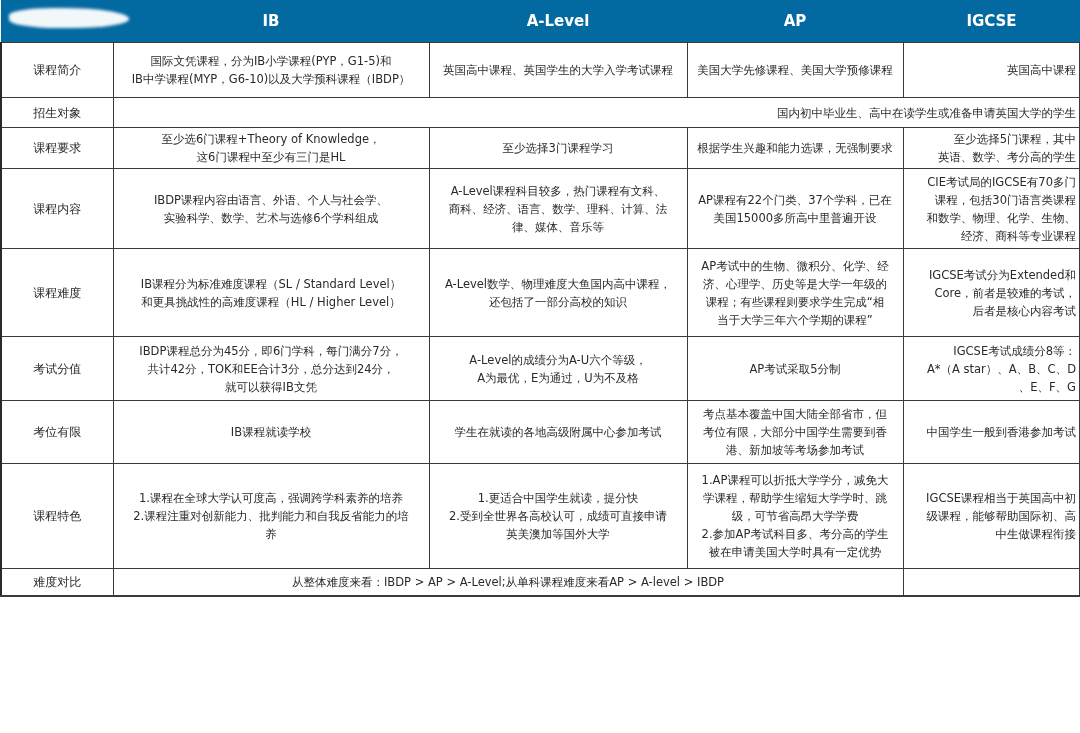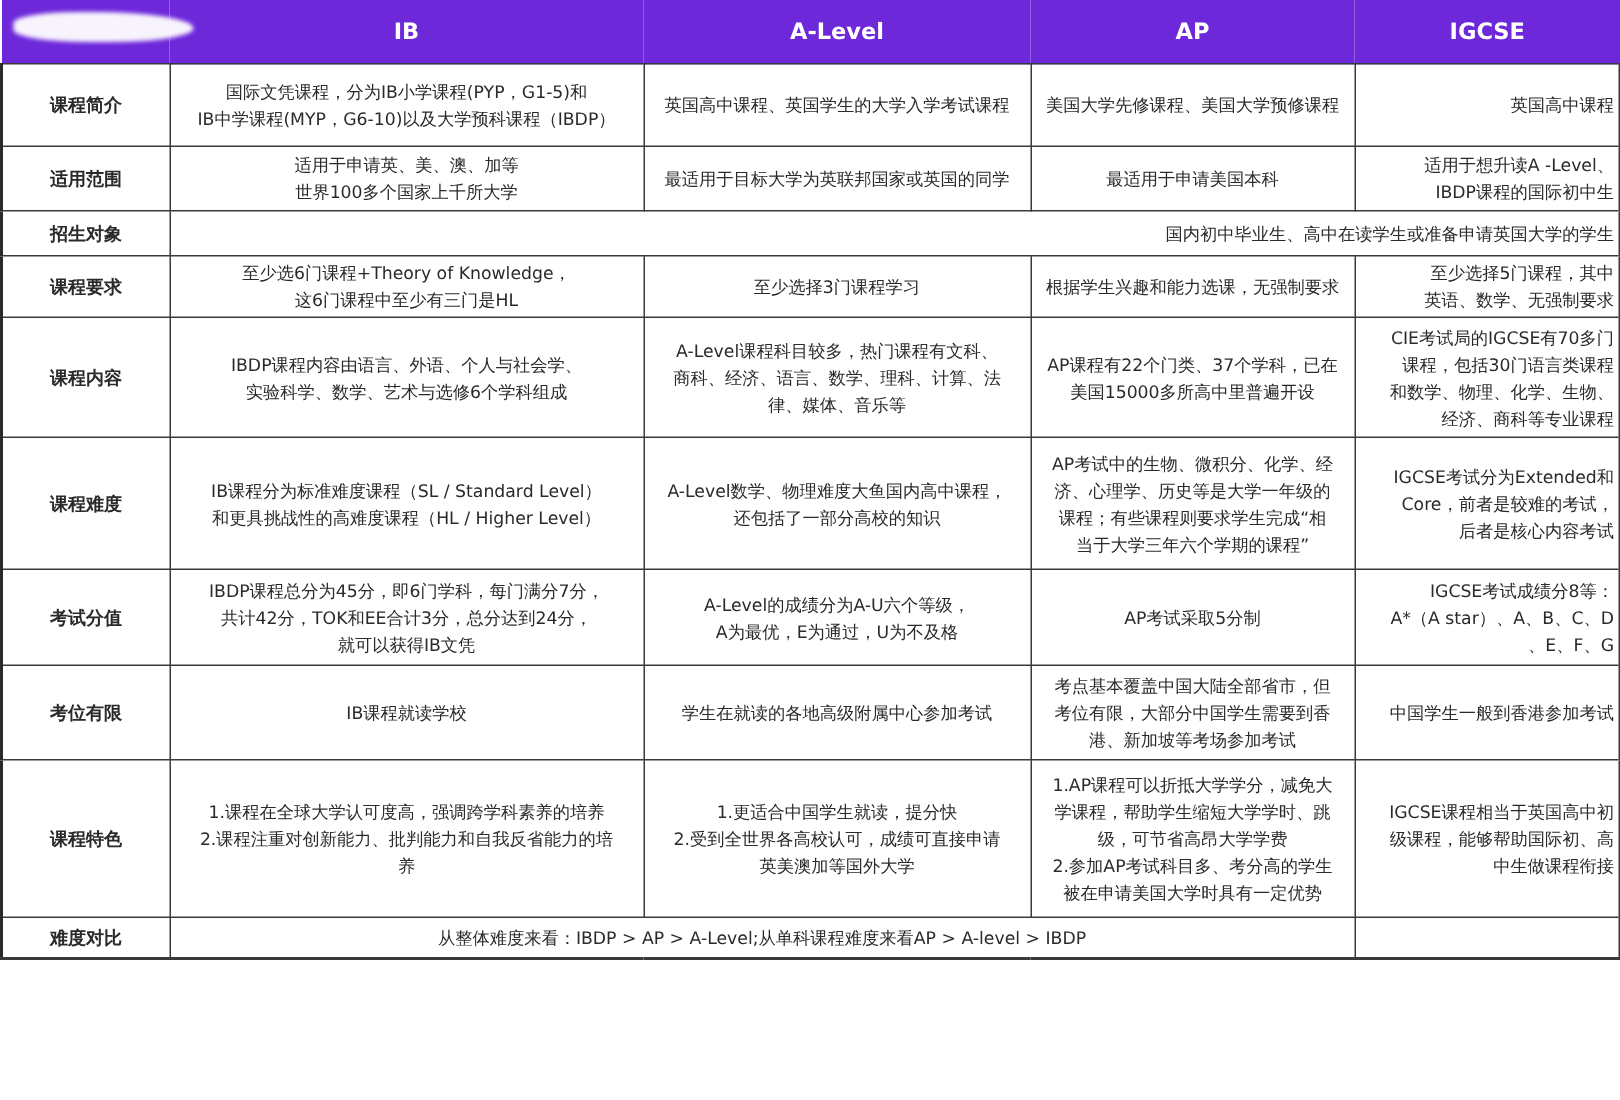--- a/index.html
+++ b/index.html
@@ -27,21 +27,21 @@
       left: 0;
       top: 0;
     }
     table.cmp col.c0 { width: 112px; }
     table.cmp col.c1 { width: 316px; }
     table.cmp col.c2 { width: 258px; }
     table.cmp col.c3 { width: 216px; }
     table.cmp col.c4 { width: 177px; }
 
     thead th {
-      background: #6d28d9;
+      background: #0369a1;
       color: #ffffff;
       font-weight: bold;
       font-size: 15px;
       height: 42px;
       text-align: center;
       vertical-align: middle;
       border: none;
       padding: 0;
     }
     thead th.corner {
@@ -66,21 +66,20 @@
       vertical-align: middle;
       padding: 1px 3px;
       background: #ffffff;
       white-space: pre-line;
       word-break: break-all;
     }
     tbody td.rowlabel {
       font-size: 12px;
       color: #2a2a2a;
       border-left: 2px solid #2a2a2a;
-      font-weight: bold;
     }
     tbody td.last-col {
       border-right: 2px solid #3a3a3a;
       text-align: right;
     }
     tbody tr.last-row td {
       border-bottom: 2px solid #3a3a3a;
     }
   </style>
 </head>
@@ -110,44 +109,35 @@
 
       <tr style="height:55px">
         <td class="rowlabel">课程简介</td>
         <td>国际文凭课程，分为IB小学课程(PYP，G1-5)和
 IB中学课程(MYP，G6-10)以及大学预科课程（IBDP）</td>
         <td>英国高中课程、英国学生的大学入学考试课程</td>
         <td>美国大学先修课程、美国大学预修课程</td>
         <td class="last-col">英国高中课程</td>
       </tr>
 
-      <tr style="height:43px">
-        <td class="rowlabel">适用范围</td>
-        <td>适用于申请英、美、澳、加等
-世界100多个国家上千所大学</td>
-        <td>最适用于目标大学为英联邦国家或英国的同学</td>
-        <td>最适用于申请美国本科</td>
-        <td class="last-col">适用于想升读A -Level、
-IBDP课程的国际初中生</td>
-      </tr>
 
       <tr style="height:30px">
         <td class="rowlabel">招生对象</td>
         <td colspan="4" class="last-col">国内初中毕业生、高中在读学生或准备申请英国大学的学生</td>
       </tr>
 
 
       <tr style="height:41px">
         <td class="rowlabel">课程要求</td>
         <td>至少选6门课程+Theory of Knowledge，
 这6门课程中至少有三门是HL</td>
         <td>至少选择3门课程学习</td>
         <td>根据学生兴趣和能力选课，无强制要求</td>
         <td class="last-col">至少选择5门课程，其中
-英语、数学、无强制要求</td>
+英语、数学、考分高的学生</td>
       </tr>
 
       <tr style="height:80px">
         <td class="rowlabel">课程内容</td>
         <td>IBDP课程内容由语言、外语、个人与社会学、
 实验科学、数学、艺术与选修6个学科组成</td>
         <td>A-Level课程科目较多，热门课程有文科、
 商科、经济、语言、数学、理科、计算、法
 律、媒体、音乐等</td>
         <td>AP课程有22个门类、37个学科，已在

